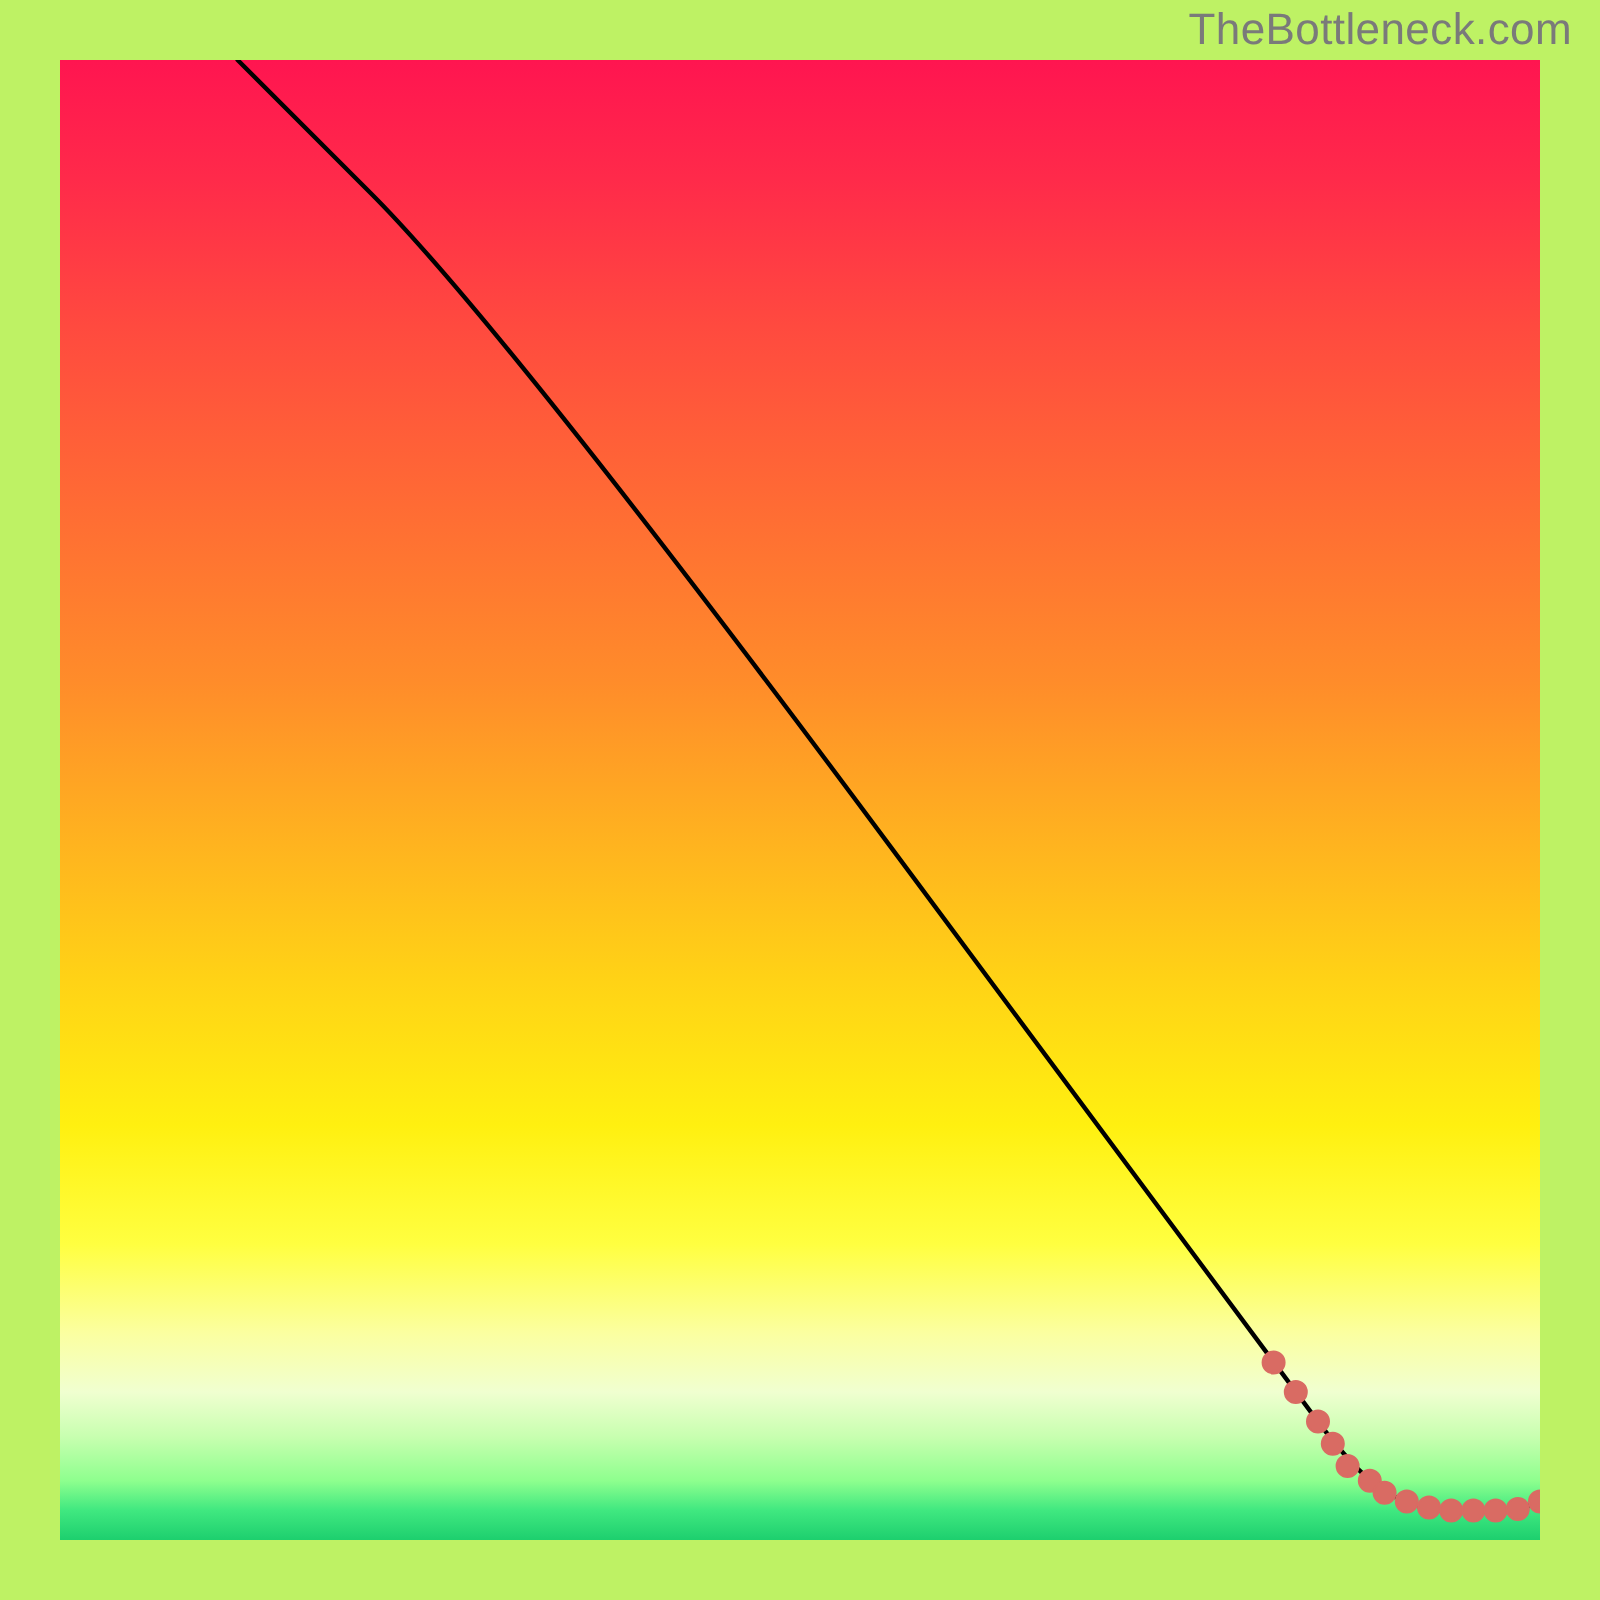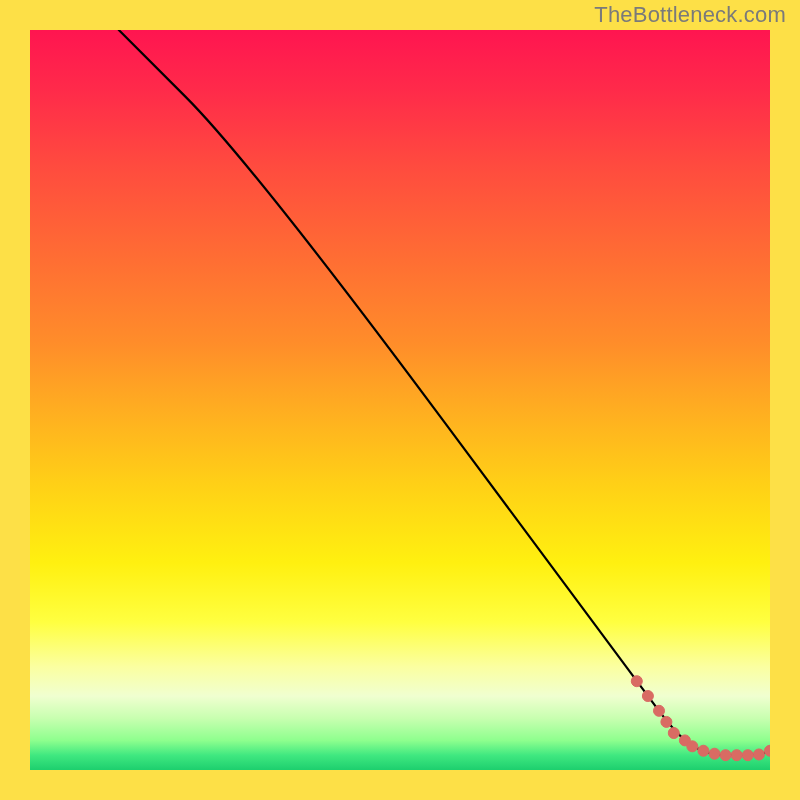--- a/index.html
+++ b/index.html
@@ -8,21 +8,21 @@
     width: 800px;
     height: 800px;
     background: #000;
     font-family: Arial, Helvetica, sans-serif;
     overflow: hidden;
   }
   .frame {
     position: relative;
     width: 800px;
     height: 800px;
-    background: #fde047;
+    background: #bef264;
   }
   .watermark {
     position: absolute;
     top: 2px;
     right: 14px;
     color: #7a7a7a;
     font-size: 22px;
     font-weight: 500;
     letter-spacing: 0.2px;
     z-index: 10;

